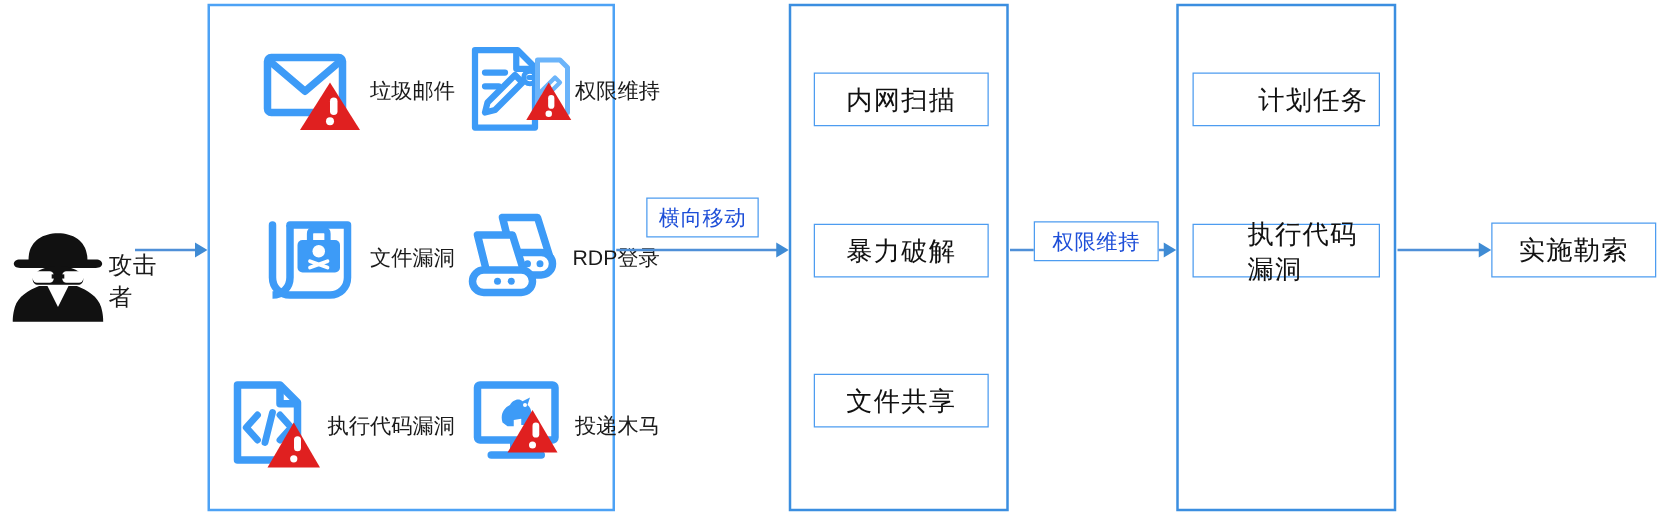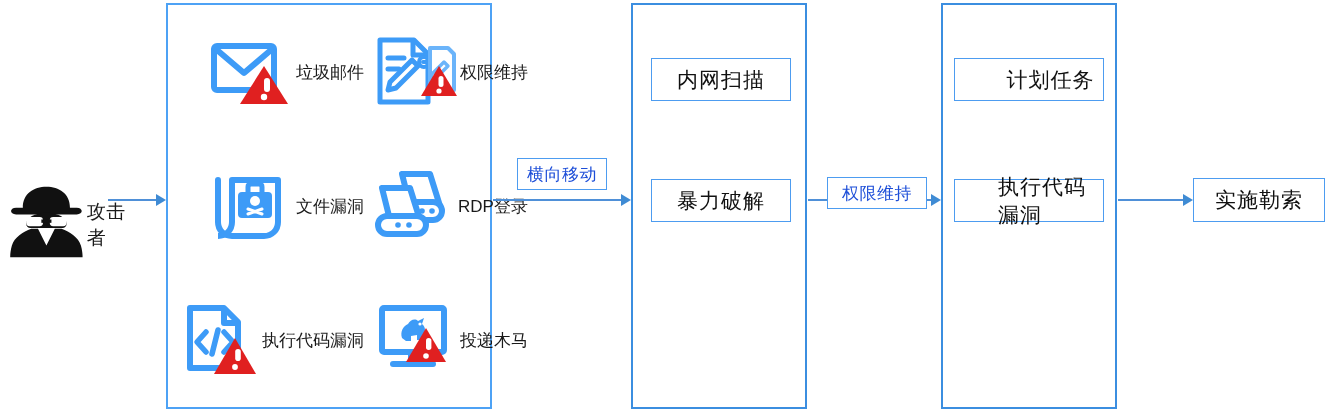--- a/index.html
+++ b/index.html
@@ -178,20 +178,21 @@
 
   <div class="arrow" id="arrow-2">
     <div class="shaft"></div>
     <div class="head"></div>
   </div>
   <div class="edgelabel" id="label-lateral">横向移动</div>
 
   <div class="outerbox" id="box-lateral">
     <div class="node n-b">暴力破解</div>
     <div class="node n-a">内网扫描</div>
+    <div class="node n-c">文件共享</div>
   </div>
 
   <div class="arrow" id="arrow-3">
     <div class="shaft"></div>
     <div class="head"></div>
   </div>
   <div class="edgelabel" id="label-persist">权限维持</div>
 
   <div class="outerbox" id="box-persist">
     <div class="node n-a">计划任务</div>

